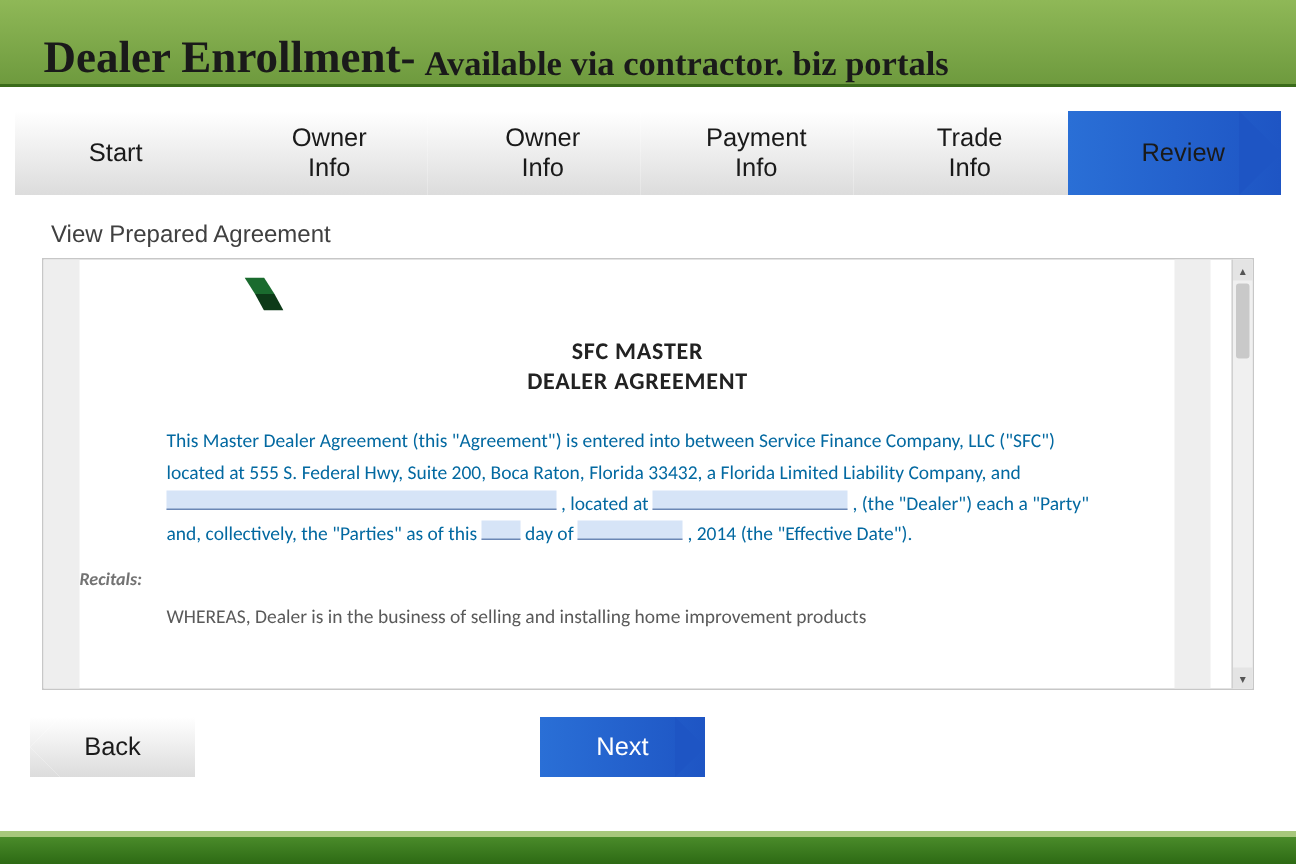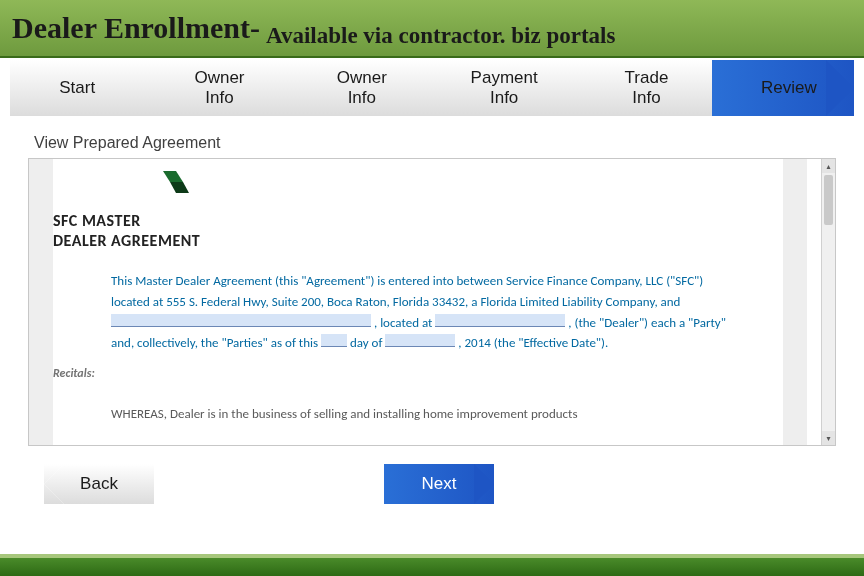--- a/index.html
+++ b/index.html
@@ -11,22 +11,22 @@
     overflow: hidden;
     position: relative;
   }
 
   
   .header {
     width: 100%;
     height: 58px;
     background: linear-gradient(to bottom, #8fb857 0%, #6e9a3e 100%);
     display: flex;
-    align-items: center;
-    padding-left: 12px;
+    align-items: flex-end;
+    padding-left: 29px;
     border-bottom: 2px solid #3a6b1a;
     position: relative;
   }
   .header-title {
     font-family: "Times New Roman", serif;
     font-size: 30px;
     font-weight: bold;
     color: #1a1a1a;
   }
   .header-sub {
@@ -35,21 +35,21 @@
     font-weight: bold;
     color: #1a1a1a;
     margin-left: 6px;
     margin-top: 16px;
   }
 
   
   .steps {
     display: flex;
     align-items: flex-end;
-    padding: 2px 10px 10px 10px;
+    padding: 16px 10px 10px 10px;
     gap: 0;
   }
   .step {
     position: relative;
     height: 56px;
     display: flex;
     align-items: center;
     justify-content: center;
     flex: 1;
     color: #1a1a1a;
@@ -141,21 +141,21 @@
   .doc-logo svg { display: block; }
   .doc-logo-text {
     font-weight: bold;
     font-size: 11px;
     letter-spacing: 0.3px;
     color: #333;
   }
   .doc-logo-text .green { color: #5c9a2f; }
 
   .doc-heading {
-    text-align: left;
+    text-align: center;
     font-weight: bold;
     font-size: 16px;
     margin-top: 18px;
     letter-spacing: 0.5px;
     font-family: Calibri, Arial, sans-serif;
     color: #222;
     line-height: 1.25;
   }
 
   .doc-body {
@@ -181,32 +181,32 @@
   .doc-recitals {
     text-align: left;
     font-style: italic;
     font-weight: bold;
     font-size: 12px;
     margin-top: 12px;
     color: #737373;
     font-family: Calibri, Arial, sans-serif;
   }
   .doc-whereas {
-    margin: 26px 58px 0 58px;
+    margin: 10px 58px 0 58px;
     font-family: Calibri, Arial, sans-serif;
     font-size: 13px;
     color: #5a5a5a;
     filter: blur(0.35px);
   }
 
   
   .nav-buttons {
     display: flex;
     align-items: center;
-    padding: 18px 0 0 44px;
+    padding: 18px 0 0 20px;
     gap: 230px;
   }
   .btn {
     position: relative;
     height: 40px;
     width: 110px;
     display: flex;
     align-items: center;
     justify-content: center;
     font-size: 17px;

